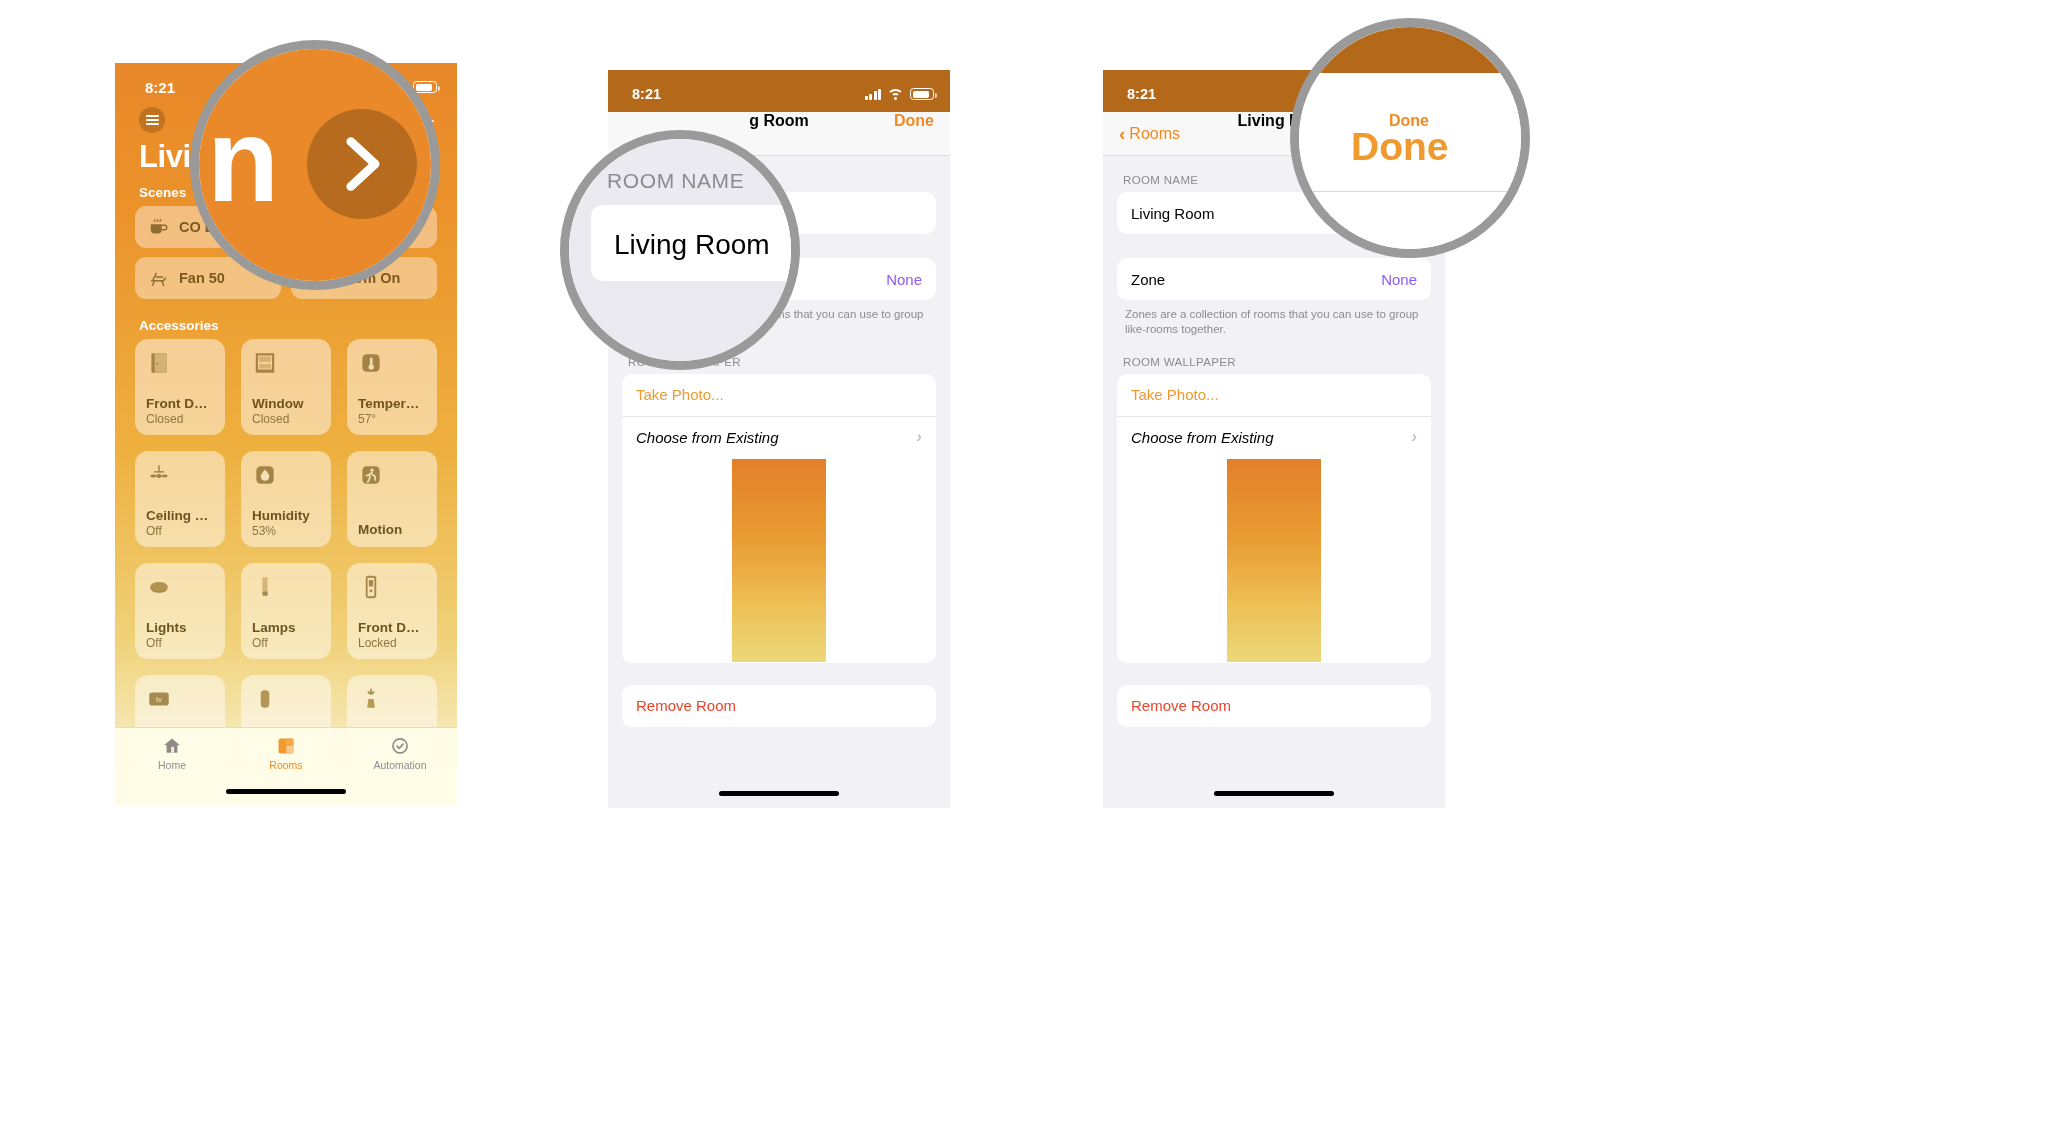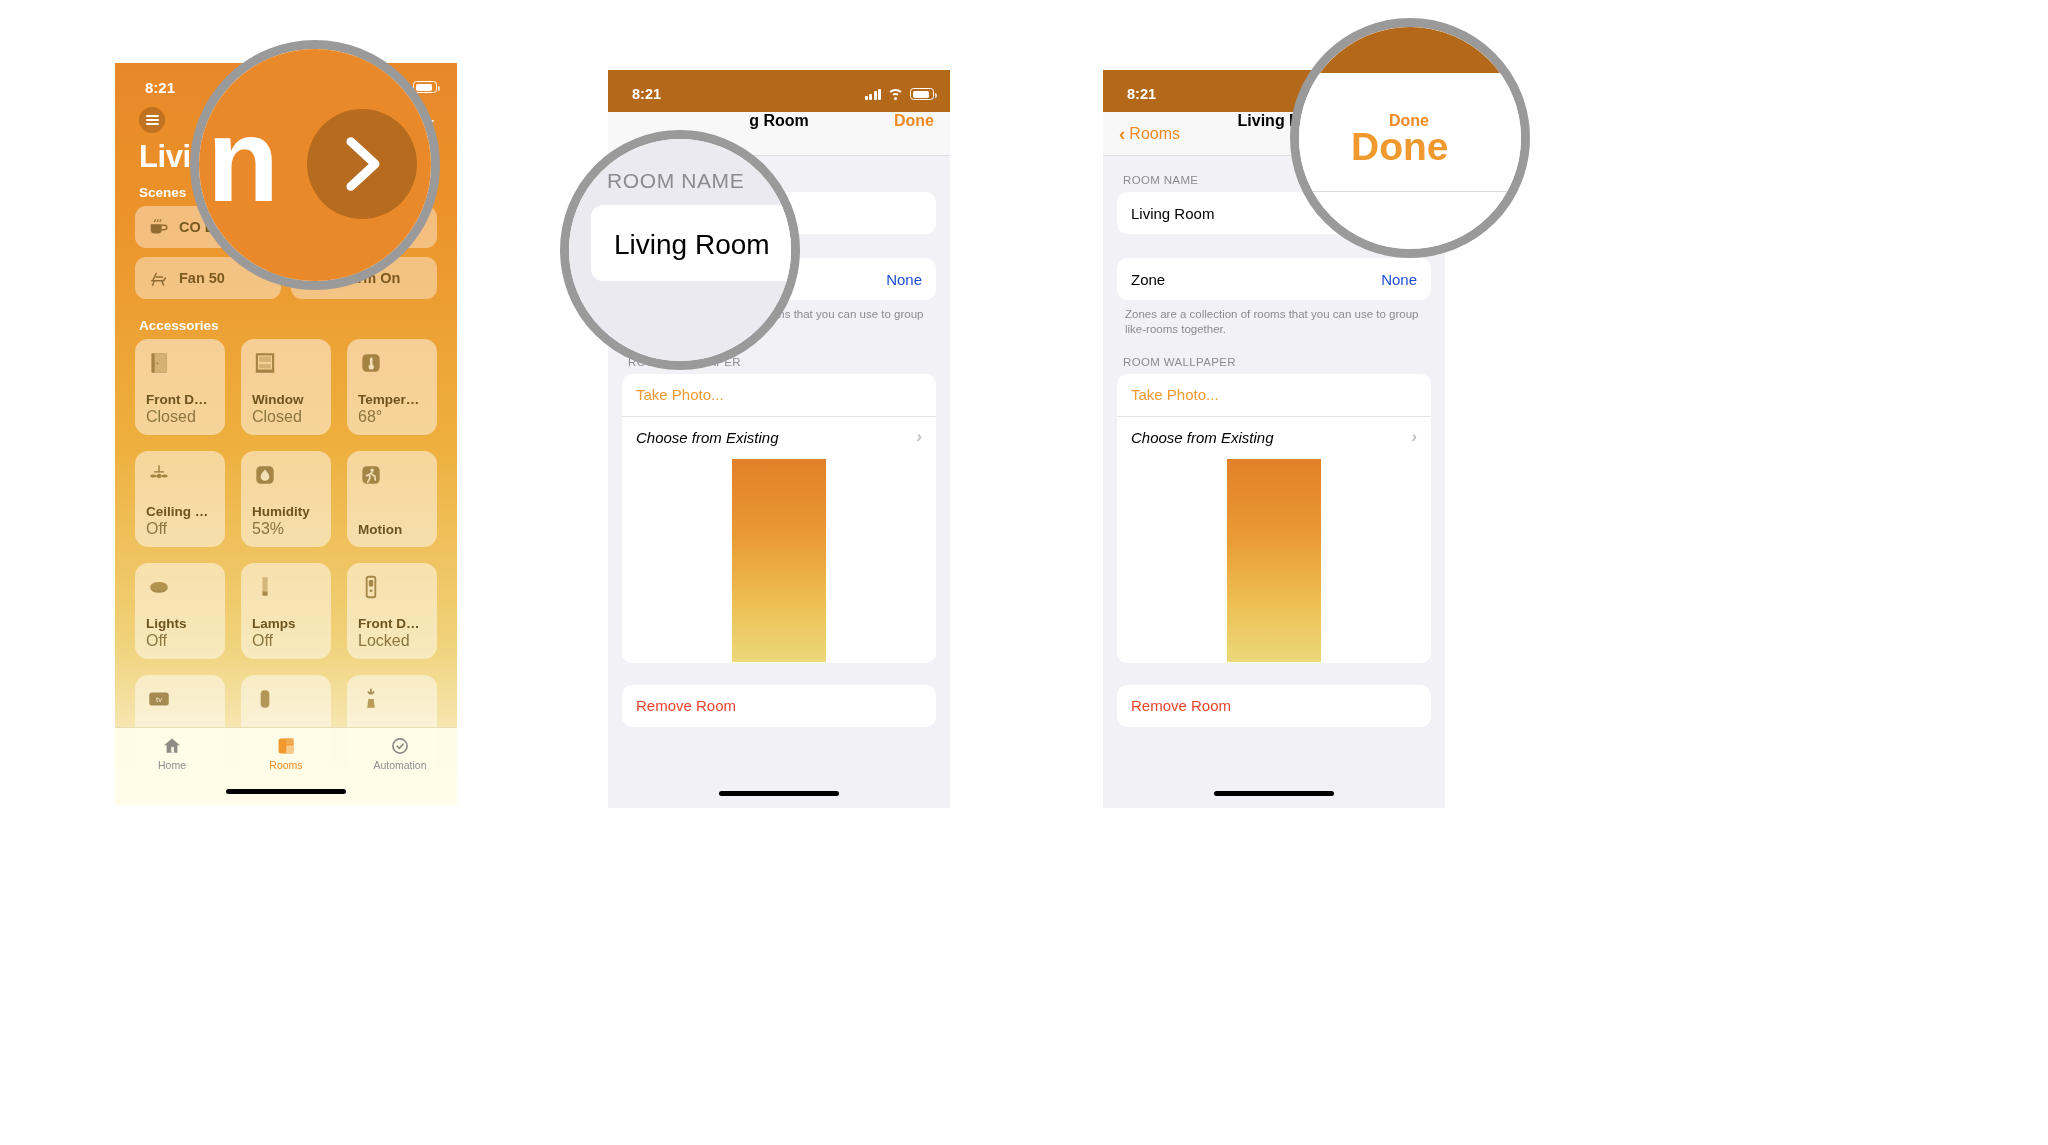--- a/index.html
+++ b/index.html
@@ -60,21 +60,21 @@
   }
   .scene-tile .sic { width:22px; height:22px; flex:0 0 22px; opacity:.82; }
 
   .acc-grid { display:grid; grid-template-columns: repeat(3, 1fr); gap: 16px; padding: 0 20px; }
   .acc-tile {
     height: 96px; border-radius: 13px; background: rgba(255,255,255,.48);
     padding: 11px 11px 9px 11px; display:flex; flex-direction:column; overflow:hidden;
   }
   .acc-tile .aic { width: 26px; height: 26px; opacity:.75; margin-bottom:auto; }
   .acc-tile .an { color:#6e541f; font-size:13.5px; font-weight:600; white-space:nowrap; overflow:hidden; text-overflow:ellipsis; }
-  .acc-tile .av { color:#8d7540; font-size:16px; font-weight:400; margin-top:1px; }
+  .acc-tile .av { color:#8d7540; font-size:12px; font-weight:400; margin-top:1px; }
 
   #phone1 .tabbar {
     position:absolute; left:0; right:0; bottom:0; height: 78px;
     background: rgba(255,253,232,.93);
     border-top: 1px solid rgba(180,150,60,.30);
     display:flex; align-items:flex-start; padding-top: 8px;
   }
   #phone1 .tabbar .tab { flex:1 1 0; display:flex; flex-direction:column; align-items:center; gap:3px; }
   #phone1 .tabbar .tab .tl { font-size:10.5px; font-weight:500; }
   #phone1 .tab.inactive .tl { color:#8e8e93; }
@@ -100,21 +100,21 @@
   }
   .sp-nav .nav-title { position:absolute; left:0; right:0; text-align:center; font-size:16px; font-weight:700; color:#000; }
   .sp-nav .nav-back { display:flex; align-items:center; gap:3px; color:#f08a24; font-size:16px; z-index:2; }
   .sp-nav .nav-back .chev { font-size:19px; font-weight:600; line-height:1; margin-right:1px;}
   .sp-nav .nav-right { margin-left:auto; color:#f08a24; font-size:16px; font-weight:600; z-index:2; }
   .sp-body { background:#f1f1f6; height: calc(100% - 86px); position:relative; overflow:hidden; }
   .grp-label { font-size:11.5px; color:#8b8b90; letter-spacing:.35px; padding: 18px 20px 6px 20px; }
   .card { background:#fff; border-radius: 10px; margin: 0 14px; overflow:hidden; }
   .row { height: 42px; display:flex; align-items:center; padding: 0 14px; font-size:15px; color:#000; }
   .row + .row { border-top:1px solid #e4e4e8;font-style:italic; }
-  .row .rv { margin-left:auto; color:#1d4ed8; }
+  .row .rv { margin-left:auto; color:#8b5cf6; }
   .row .rchev { margin-left:auto; color:#c2c2c7; font-size:17px; font-weight:600; }
   .row.accent { color:#f0992e; }
   .row.danger { color:#e8452c; }
   .foot-note { font-size:11.5px; color:#8b8b90; line-height:1.34; padding: 7px 22px 0 22px; }
   .wall-swatch { height: 205px; display:flex; align-items:center; justify-content:center; background:#fff; }
   .wall-swatch i {
     display:block; width: 94px; height: 203px;
     background: linear-gradient(180deg,#e2802a 0%, #e99a33 38%, #edc055 72%, #ecd87a 100%);
   }
   .sp-home-ind { position:absolute; left:50%; transform:translateX(-50%); bottom:12px; width:120px; height:5px; background:#000; border-radius:3px;}
@@ -249,21 +249,21 @@
 
       <div class="acc-tile">
         <span class="aic">
           <svg viewBox="0 0 24 24" width="26" height="26">
               <rect x="4" y="4" width="16" height="16" rx="4" fill="#8a6a28"></rect>
               <rect x="11" y="7" width="2.4" height="7" rx="1.2" fill="#f3e3bf"></rect>
               <circle cx="12.2" cy="15.6" r="2.4" fill="#f3e3bf"></circle>
             </svg>
         </span>
         <span class="an">Temperature</span>
-        <span class="av">68°</span>
+        <span class="av">57°</span>
       </div>
 
       <div class="acc-tile">
         <span class="aic">
           <svg viewBox="0 0 24 24" width="26" height="26" fill="#8a6a28">
               <rect x="11.3" y="3" width="1.4" height="6"></rect>
               <rect x="7.5" y="8.4" width="9" height="1.4"></rect>
               <circle cx="12" cy="13" r="2.1"></circle>
               <path d="M10 12.3c-3 -1.2 -6 -0.8 -6 0.7 0 1.5 3 1.9 6 0.7z"></path>
               <path d="M14 12.3c3 -1.2 6 -0.8 6 0.7 0 1.5 -3 1.9 -6 0.7z"></path>

